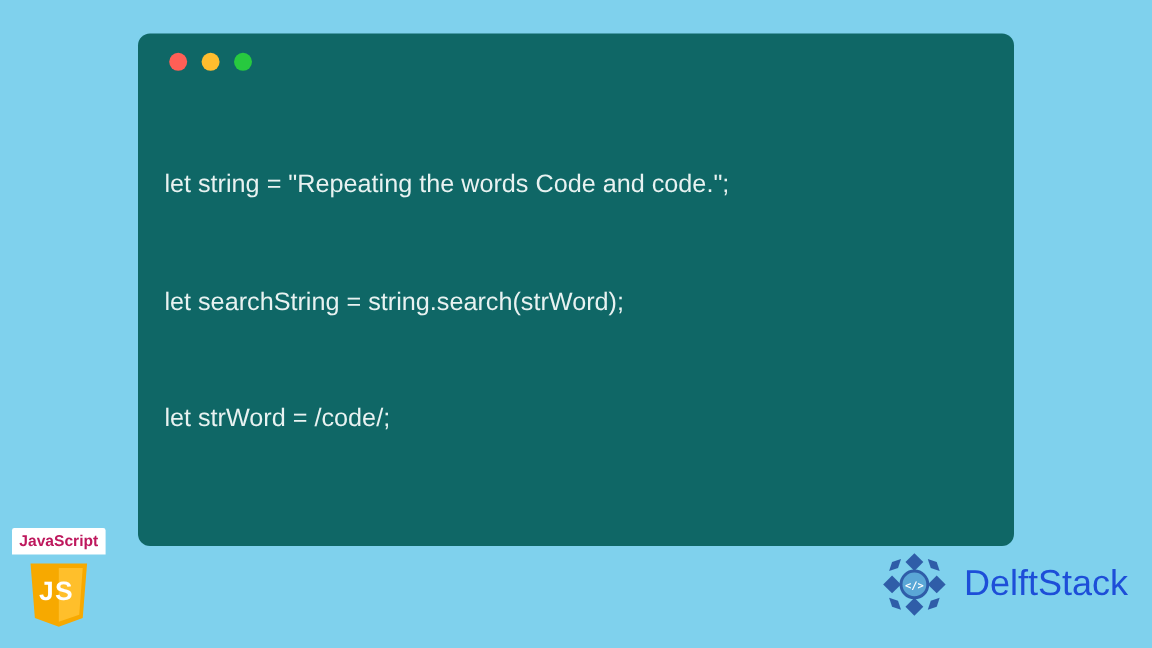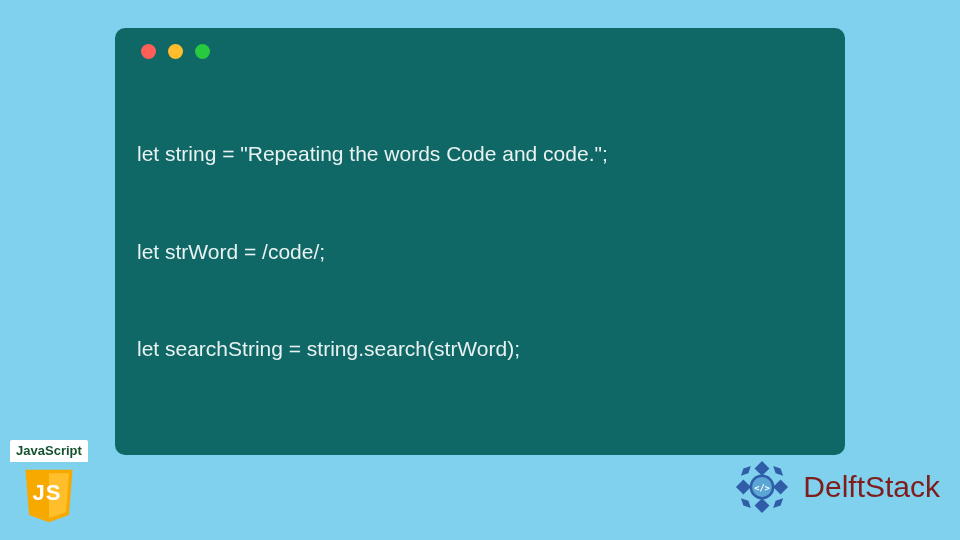--- a/index.html
+++ b/index.html
@@ -41,21 +41,21 @@
     white-space: pre;
   }
   .js-badge {
     position: absolute;
     left: 10px;
     bottom: 16px;
     width: 78px;
   }
   .js-label {
     background: #fff;
-    color: #14532d;
+    color: #be185d;
     font-size: 13px;
     font-weight: bold;
     text-align: center;
     padding: 3px 0 4px 0;
     border-radius: 2px 2px 0 0;
   }
   .js-logo {
     width: 58px;
     height: 58px;
     margin: 4px auto 0 auto;
@@ -82,39 +82,39 @@
     bottom: 22px;
     display: flex;
     align-items: center;
     gap: 10px;
   }
   .brand-mark {
     width: 62px;
     height: 62px;
   }
   .brand-name {
-    color: #7f1d1d;
+    color: #1d4ed8;
     font-size: 30px;
     font-weight: 400;
     font-family: "Segoe UI", Arial, sans-serif;
   }
 </style>
 </head>
 <body>
 
 <div class="code-card">
   <div class="dots">
     <div class="dot red"></div>
     <div class="dot yellow"></div>
     <div class="dot green"></div>
   </div>
   <div class="code-lines">
     <div>let string = "Repeating the words Code and code.";</div>
+    <div>let searchString = string.search(strWord);</div>
     <div>let strWord = /code/;</div>
-    <div>let searchString = string.search(strWord);</div>
   </div>
 </div>
 
 <div class="js-badge">
   <div class="js-label">JavaScript</div>
   <div class="js-logo">
     <svg class="js-shield" viewBox="0 0 64 64">
       <path d="M6 4 L58 4 L54 54 L32 62 L10 54 Z" fill="#f7a900"></path>
       <path d="M32 8 L54 8 L50.8 51 L32 57.5 Z" fill="#ffbf2b"></path>
     </svg>

